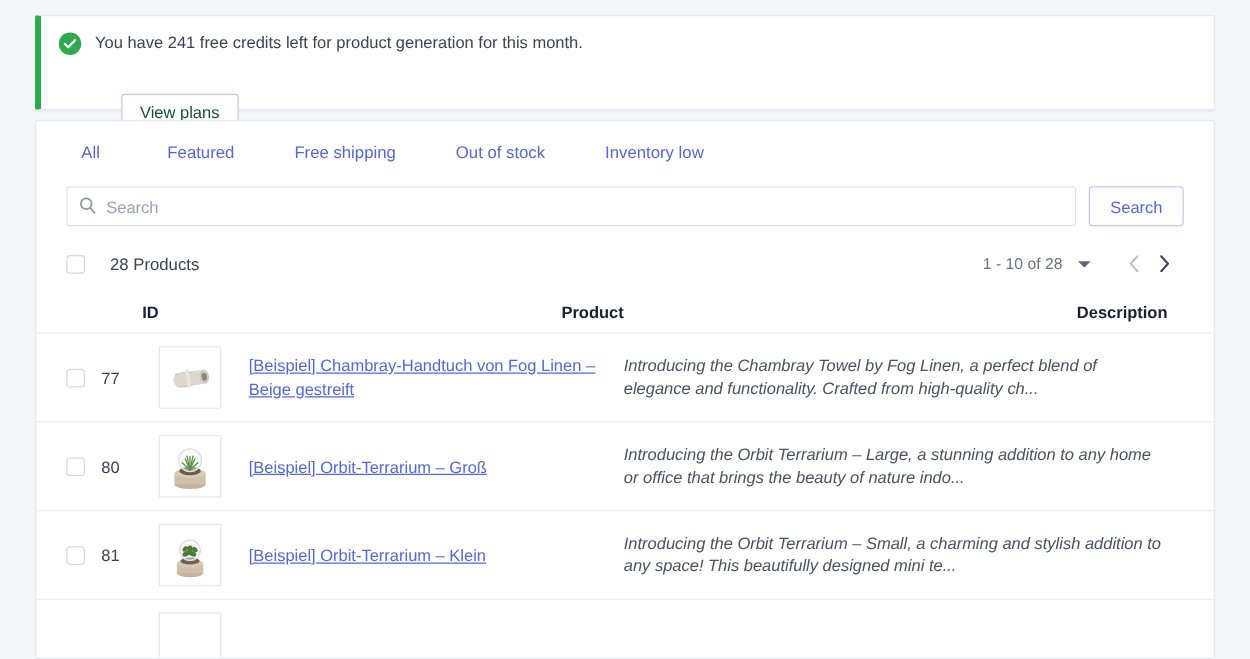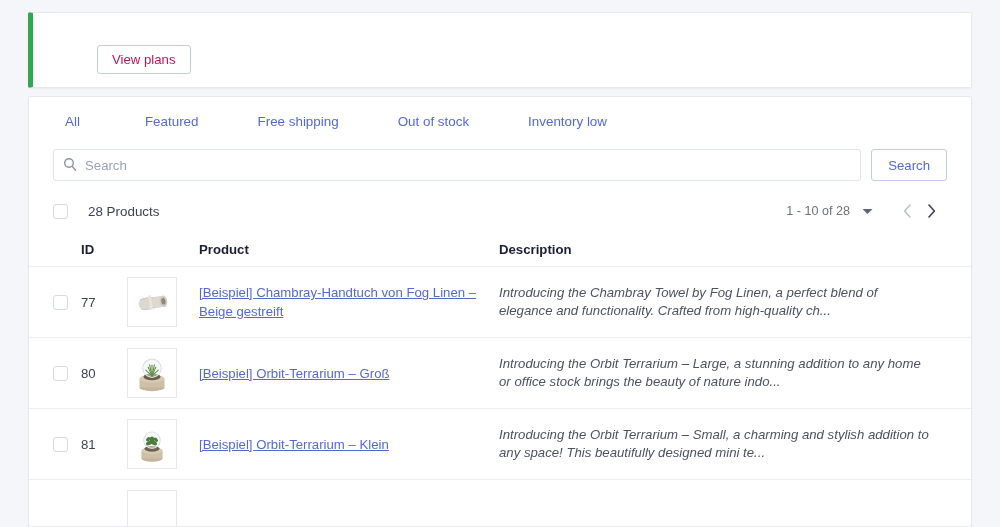--- a/index.html
+++ b/index.html
@@ -39,27 +39,27 @@
   }
   .check-icon svg { position: absolute; left: 3px; top: 3px; }
   .banner-text {
     margin-left: 11px;
     font-size: 13.2px;
     color: #3c4257;
     line-height: 18px;
   }
   .view-plans-btn {
     position: absolute;
-    left: 64px; top: 32px;
+    left: 64px; top: 62px;
     height: 29px;
     padding: 0 14px;
     background: #ffffff;
     border: 1px solid #c3c9ef;
     border-radius: 3px;
-    color: #be185d;
+    color: #14532d;
     font-size: 13.2px;
     font-family: "Liberation Sans", sans-serif;
     cursor: pointer;
     line-height: 27px;
   }
 
   
   .card {
     position: absolute;
     left: 28px; top: 96px;
@@ -70,21 +70,21 @@
     box-shadow: 0 1px 2px rgba(20,30,60,0.05);
     overflow: hidden;
   }
 
   
   .tabs {
     display: flex;
     align-items: center;
     height: 48px;
     padding-left: 36px;
-    gap: 15px;
+    gap: 4px;
   }
   .tab {
     font-size: 13.4px;
     color: #5469d4;
     cursor: pointer;
     padding: 0 14px;
     white-space: nowrap;
   }
   .tab:first-child { padding-left: 0; padding-right: 20px; }
   .tab + .tab { margin-left: 16px; }
@@ -172,21 +172,21 @@
   .chev {
     width: 24px; height: 24px;
     display: flex; align-items: center; justify-content: center;
     cursor: pointer;
   }
   .chev.disabled { cursor: default; }
 
   
   table { width: 100%; border-collapse: collapse; table-layout: fixed; }
   th {
-    text-align: left;
+    text-align: right;
     font-size: 13.2px;
     color: #1a1f36;
     font-weight: bold;
     padding: 9px 0 9px 0;
     border-bottom: 1px solid #eceef3;
   }
   td {
     padding: 10px 0;
     border-bottom: 1px solid #eceef3;
     vertical-align: middle;
@@ -219,20 +219,28 @@
     font-style: italic;
   }
   tr.partial td { border-bottom: none; }
 </style>
 </head>
 <body>
 
 <div class="page">
 
   <div class="banner">
+    <div class="banner-row">
+      <span class="check-icon">
+        <svg width="12" height="12" viewBox="0 0 12 12">
+          <path d="M2 6.2 L4.6 8.8 L10 3.2" fill="none" stroke="#ffffff" stroke-width="1.8" stroke-linecap="round" stroke-linejoin="round"></path>
+        </svg>
+      </span>
+      <span class="banner-text">You have 241 free credits left for product generation for this month.</span>
+    </div>
     <button class="view-plans-btn">View plans</button>
   </div>
 
   <div class="card">
 
     <div class="tabs">
       <div class="tab">All</div>
       <div class="tab">Featured</div>
       <div class="tab">Free shipping</div>
       <div class="tab">Out of stock</div>
@@ -340,21 +348,21 @@
                     <path d="M25 28 L27.5 16.5"></path>
                   <path d="M25 28 L22.5 16.5"></path>
                 </g>
               </svg>
             </span>
           </td>
           <td class="c-name">
             <span class="prod-link">[Beispiel] Orbit-Terrarium – Groß</span>
           </td>
           <td class="c-desc">
-            <div class="desc">Introducing the Orbit Terrarium – Large, a stunning addition to any home or office stock brings the beauty of nature indo...</div>
+            <div class="desc">Introducing the Orbit Terrarium – Large, a stunning addition to any home or office that brings the beauty of nature indo...</div>
           </td>
         </tr>
 
         <tr>
           <td class="c-cb">
             <div class="cb"></div>
           </td>
           <td class="c-id">81</td>
           <td class="c-thumb">
             <span>

